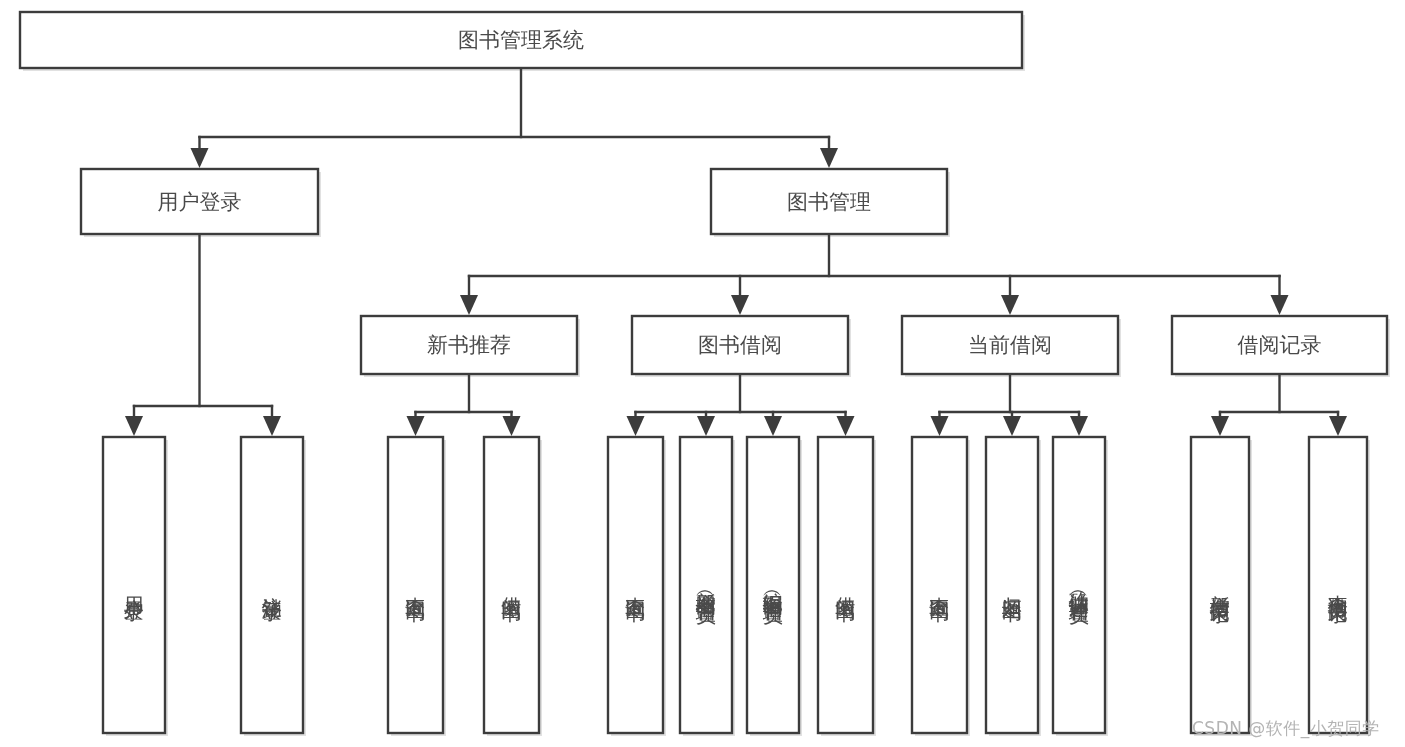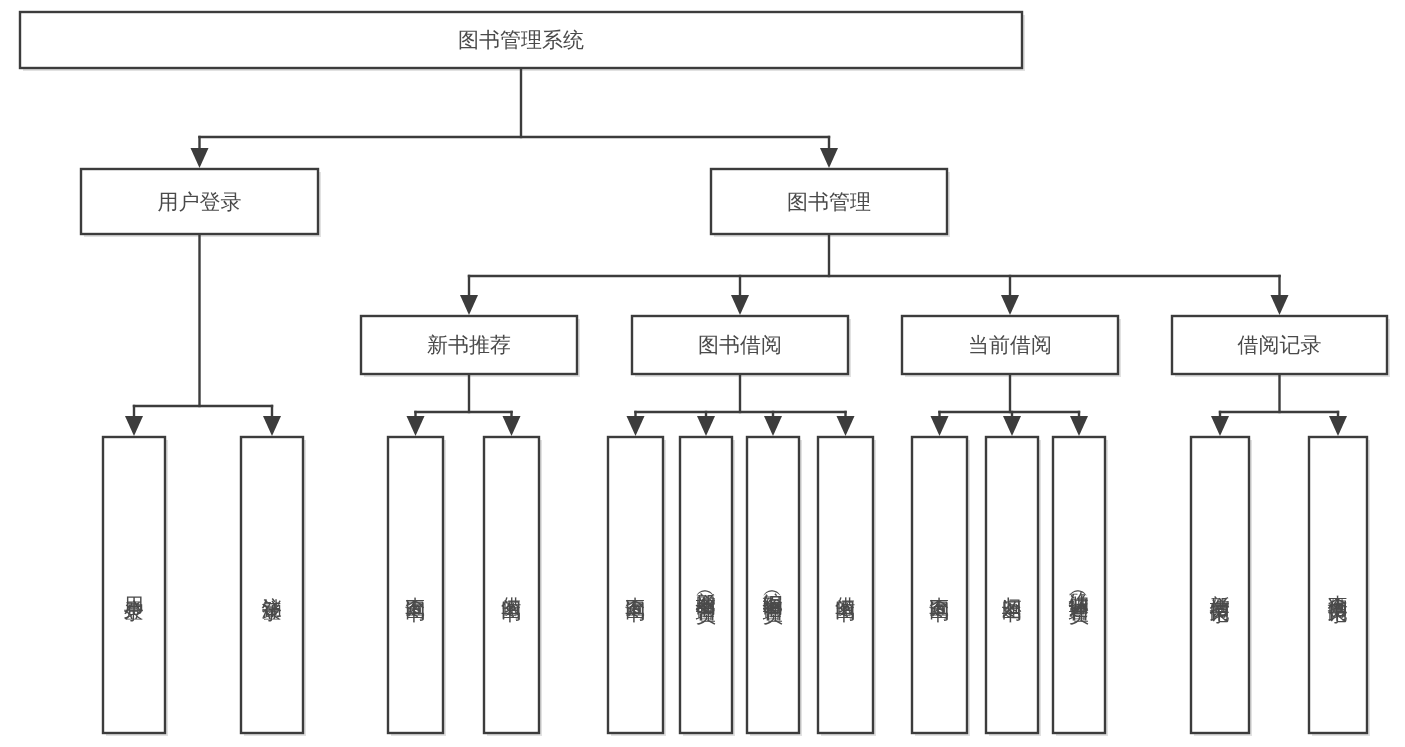--- a/index.html
+++ b/index.html
@@ -202,14 +202,15 @@
       <div class="leaf-label" style="left: 680px; top: 437px; width: 52px; height: 296px;">新增图书（管理员）</div>
       <div class="leaf-label" style="left: 747px; top: 437px; width: 52px; height: 296px;">编辑图书（管理员）</div>
       <div class="leaf-label" style="left: 818px; top: 437px; width: 55px; height: 296px;">借阅图书</div>
       <div class="leaf-label" style="left: 912px; top: 437px; width: 55px; height: 296px;">查询图书</div>
       <div class="leaf-label" style="left: 986px; top: 437px; width: 52px; height: 296px;">归还图书</div>
       <div class="leaf-label" style="left: 1053px; top: 437px; width: 52px; height: 296px;">确认归还（管理员）</div>
       <div class="leaf-label" style="left: 1191px; top: 437px; width: 58px; height: 296px;">新增借阅记录</div>
       <div class="leaf-label" style="left: 1309px; top: 437px; width: 58px; height: 296px;">查询借阅记录</div>
     </div>
 
+  <div class="watermark" style="left: 1192px; top: 717px; color: rgb(180, 180, 180);">CSDN @软件_小贺同学</div>
 
 </div>
 
 </body></html>

